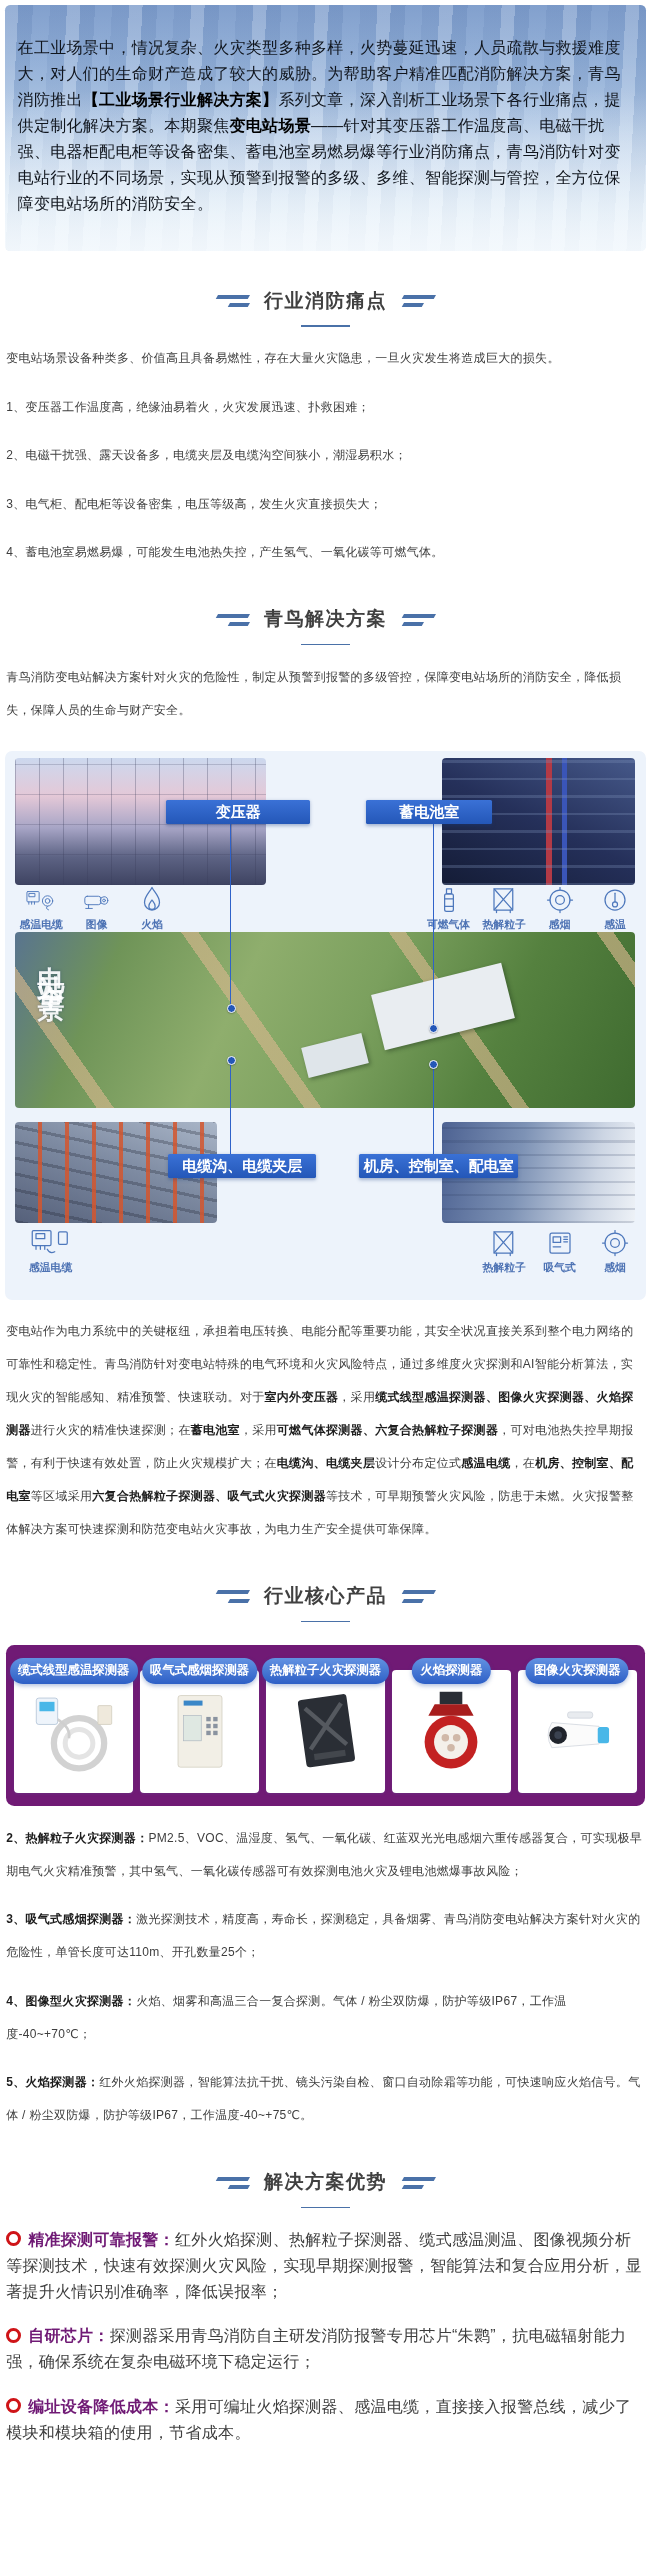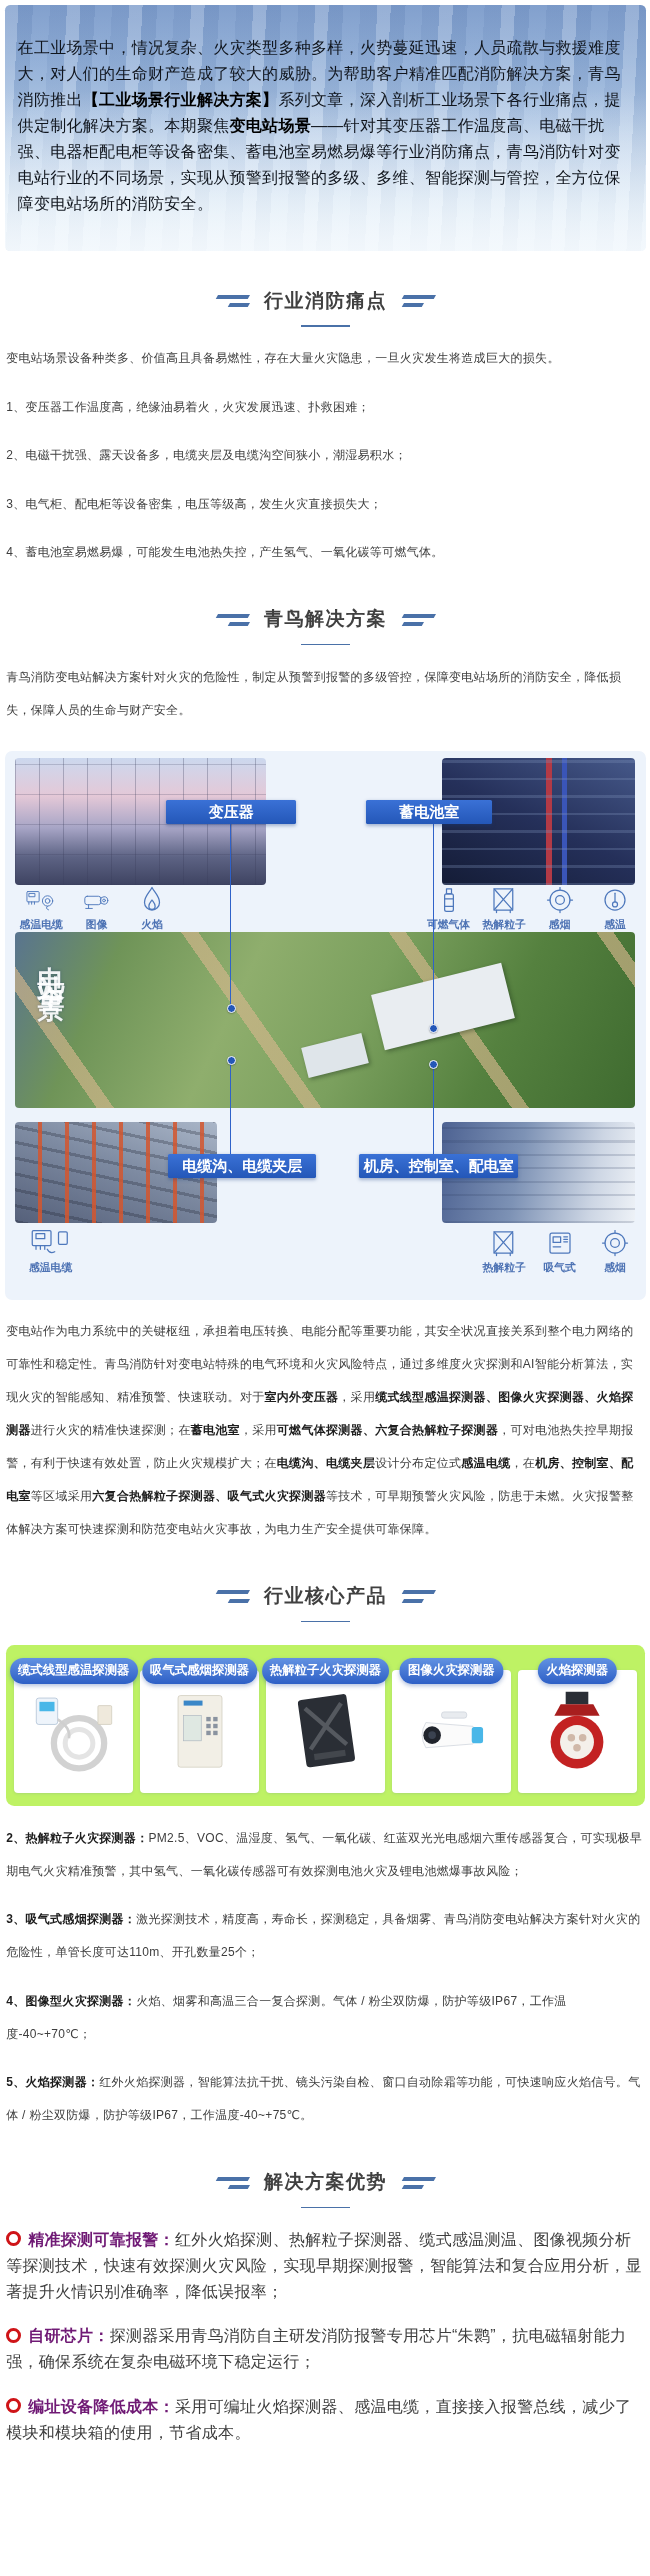--- a/index.html
+++ b/index.html
@@ -56,36 +56,36 @@
   .aerial::before{content:"";position:absolute;inset:0;
     background:repeating-linear-gradient(55deg,transparent 0 67px,rgba(212,182,140,.65) 67px 81px,transparent 81px 170px);}
   .bld{position:absolute;background:#e9edf1;box-shadow:1.5px 2.1px 4.1px rgba(20,40,20,.4);}
   .bld1{left:361px;top:46px;width:134px;height:57px;transform:rotate(-14deg);}
   .bld2{left:289px;top:108px;width:62px;height:31px;transform:rotate(-14deg);background:#dfe5ea;}
   .pano{position:absolute;left:17.5px;top:13.4px;writing-mode:vertical-rl;font-size:27px;font-weight:bold;
     color:rgba(255,255,255,.93);letter-spacing:9.3px;text-shadow:0 0 2.6px rgba(35,65,105,.55);}
   .area-label{position:absolute;background:linear-gradient(180deg,#3a71d6,#2457b8);color:#fff;font-size:15px;
     font-weight:bold;text-align:center;line-height:24px;height:24px;border-radius:1.5px;z-index:5;
     box-shadow:0 1.5px 3.6px rgba(25,60,130,.35);}
-  .al-transformer{left:161px;top:49px;width:130px;}
+  .al-transformer{left:161px;top:49px;width:144px;}
   .al-battery{left:361px;top:49px;width:126px;}
   .al-cable{left:163px;top:403px;width:148px;}
   .al-room{left:354px;top:403px;width:159px;}
   .vl{position:absolute;width:1px;background:#2f62c9;z-index:4;}
   .dot{position:absolute;width:7.2px;height:7.2px;background:#2457b8;border:1.5px solid #fff;border-radius:50%;z-index:6;
     box-shadow:0 0.5px 1.5px rgba(0,0,0,.35);}
   .icon-row{position:absolute;display:flex;gap:12.4px;z-index:3;}
   .ir-tl{left:14.4px;top:134px;} .ir-tr{right:9.3px;top:134px;}
   .ir-bl{left:14.4px;top:477px;} .ir-br{right:9.3px;top:477px;}
   .icon-cell{display:flex;flex-direction:column;align-items:center;gap:3.6px;min-width:43px;}
   .icon-cell svg{width:30px;height:30px;stroke:#4e78bc;fill:none;stroke-width:2;stroke-linecap:round;stroke-linejoin:round;}
   .icon-label{font-size:10.8px;color:#4e73b4;white-space:nowrap;font-weight:bold;}
 
   
-  .prod-panel{margin:23px 6.2px 0;background:#bef264;border-radius:8.2px;padding:25px 8.2px 13.4px;display:flex;gap:7.2px;}
+  .prod-panel{margin:23px 6.2px 0;background:#701a75;border-radius:8.2px;padding:25px 8.2px 13.4px;display:flex;gap:7.2px;}
   .prod-card{flex:1;background:#ffffff;border-radius:4.1px;position:relative;height:123px;display:flex;align-items:center;justify-content:center;box-shadow:0 1px 2.6px rgba(90,120,170,.18);}
   .prod-pill{position:absolute;top:-12.4px;left:50%;transform:translateX(-50%);background:linear-gradient(180deg,#6292e2,#2d5fc6);
     color:#fff;font-weight:bold;font-size:12.4px;white-space:nowrap;padding:4.6px 8.2px;border-radius:13.4px;
     box-shadow:0 2.1px 4.6px rgba(40,80,160,.35);}
   .prod-card svg{width:88px;height:98px;}
 
   
   .ring{display:inline-block;width:8.8px;height:8.8px;border:3.6px solid #cf1418;border-radius:50%;margin-right:7.2px;vertical-align:-1.5px;background:#fff;}
   .adv-label{color:#701a75;font-weight:bold;}
   p.adv{font-size:16px;line-height:26px;margin:18.5px 0;letter-spacing:0.3px;}
@@ -343,41 +343,41 @@
       <span class="prod-pill">热解粒子火灾探测器</span>
       <svg viewBox="0 0 140 140">
           <g transform="rotate(-8 70 70)">
             <rect x="32" y="14" width="78" height="108" rx="6" fill="#2a2e35"></rect>
             <path d="M42 28 L100 94 M100 28 L42 94" stroke="#55595f" stroke-width="7"></path>
             <rect x="46" y="102" width="50" height="10" fill="#43474d"></rect>
           </g>
         </svg>
     </div>
     <div class="prod-card">
-      <span class="prod-pill">图像火灾探测器</span>
-      <svg viewBox="0 0 140 140">
-          <path d="M30 55 q-12 20 0 40 l75 -6 q10 -14 0 -28 Z" fill="#fbfbfb" stroke="#c5ccd6"></path>
-          <circle cx="40" cy="75" r="14" fill="#20242c"></circle>
-          <circle cx="40" cy="75" r="6" fill="#3a4250"></circle>
-          <rect x="103" y="62" width="18" height="26" rx="4" fill="#49b7e8"></rect>
-          <rect x="55" y="38" width="40" height="10" rx="4" fill="#e8ebef" stroke="#c5ccd6"></rect>
-        </svg>
-    </div>
-    <div class="prod-card">
       <span class="prod-pill">火焰探测器</span>
       <svg viewBox="0 0 140 140">
           <rect x="52" y="6" width="36" height="20" fill="#2a2e35"></rect>
           <path d="M44 26 h52 l10 18 h-72 Z" fill="#a81e1e"></path>
           <circle cx="70" cy="86" r="42" fill="#c32222"></circle>
           <circle cx="70" cy="86" r="27" fill="#f4f0ea"></circle>
           <circle cx="61" cy="79" r="6" fill="#d0b8a8"></circle>
           <circle cx="79" cy="79" r="6" fill="#d0b8a8"></circle>
           <circle cx="70" cy="95" r="6" fill="#d0b8a8"></circle>
         </svg>
     </div>
+    <div class="prod-card">
+      <span class="prod-pill">图像火灾探测器</span>
+      <svg viewBox="0 0 140 140">
+          <path d="M30 55 q-12 20 0 40 l75 -6 q10 -14 0 -28 Z" fill="#fbfbfb" stroke="#c5ccd6"></path>
+          <circle cx="40" cy="75" r="14" fill="#20242c"></circle>
+          <circle cx="40" cy="75" r="6" fill="#3a4250"></circle>
+          <rect x="103" y="62" width="18" height="26" rx="4" fill="#49b7e8"></rect>
+          <rect x="55" y="38" width="40" height="10" rx="4" fill="#e8ebef" stroke="#c5ccd6"></rect>
+        </svg>
+    </div>
   </div>
 
   <div class="content">
     <p class="body"><b>2、热解粒子火灾探测器：</b><span>PM2.5、VOC、温湿度、氢气、一氧化碳、红蓝双光光电感烟六重传感器复合，可实现极早期电气火灾精准预警，其中氢气、一氧化碳传感器可有效探测电池火灾及锂电池燃爆事故风险；</span></p>
     <p class="body"><b>3、吸气式感烟探测器：</b><span>激光探测技术，精度高，寿命长，探测稳定，具备烟雾、青鸟消防变电站解决方案针对火灾的危险性，单管长度可达110m、开孔数量25个；</span></p>
     <p class="body"><b>4、图像型火灾探测器：</b><span>火焰、烟雾和高温三合一复合探测。气体 / 粉尘双防爆，防护等级IP67，工作温度-40~+70℃；</span></p>
     <p class="body"><b>5、火焰探测器：</b><span>红外火焰探测器，智能算法抗干扰、镜头污染自检、窗口自动除霜等功能，可快速响应火焰信号。气体 / 粉尘双防爆，防护等级IP67，工作温度-40~+75℃。</span></p>
   </div>
 
   <div class="sec">

